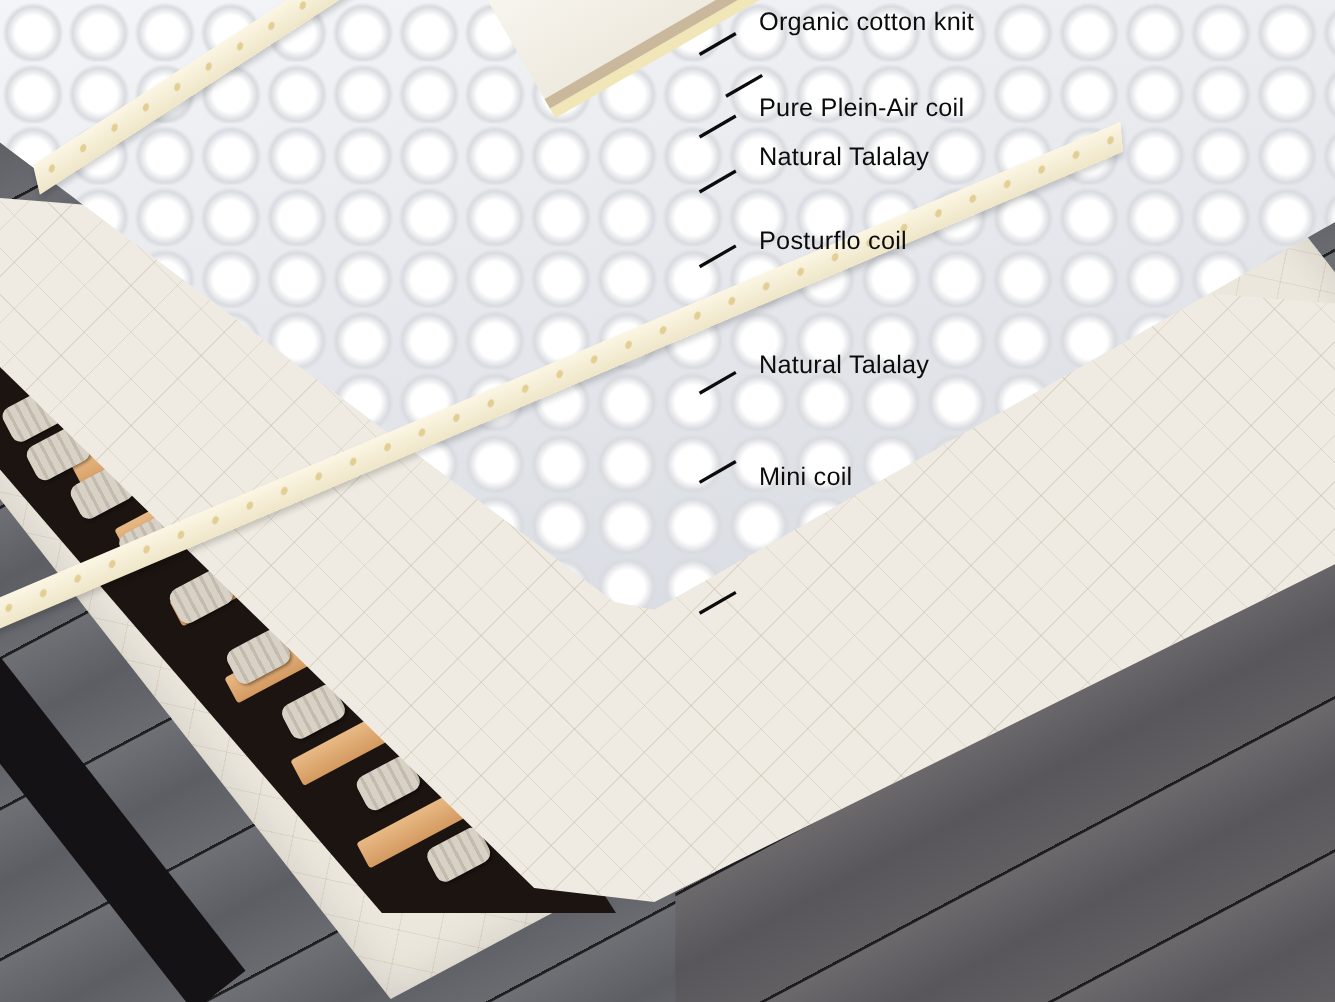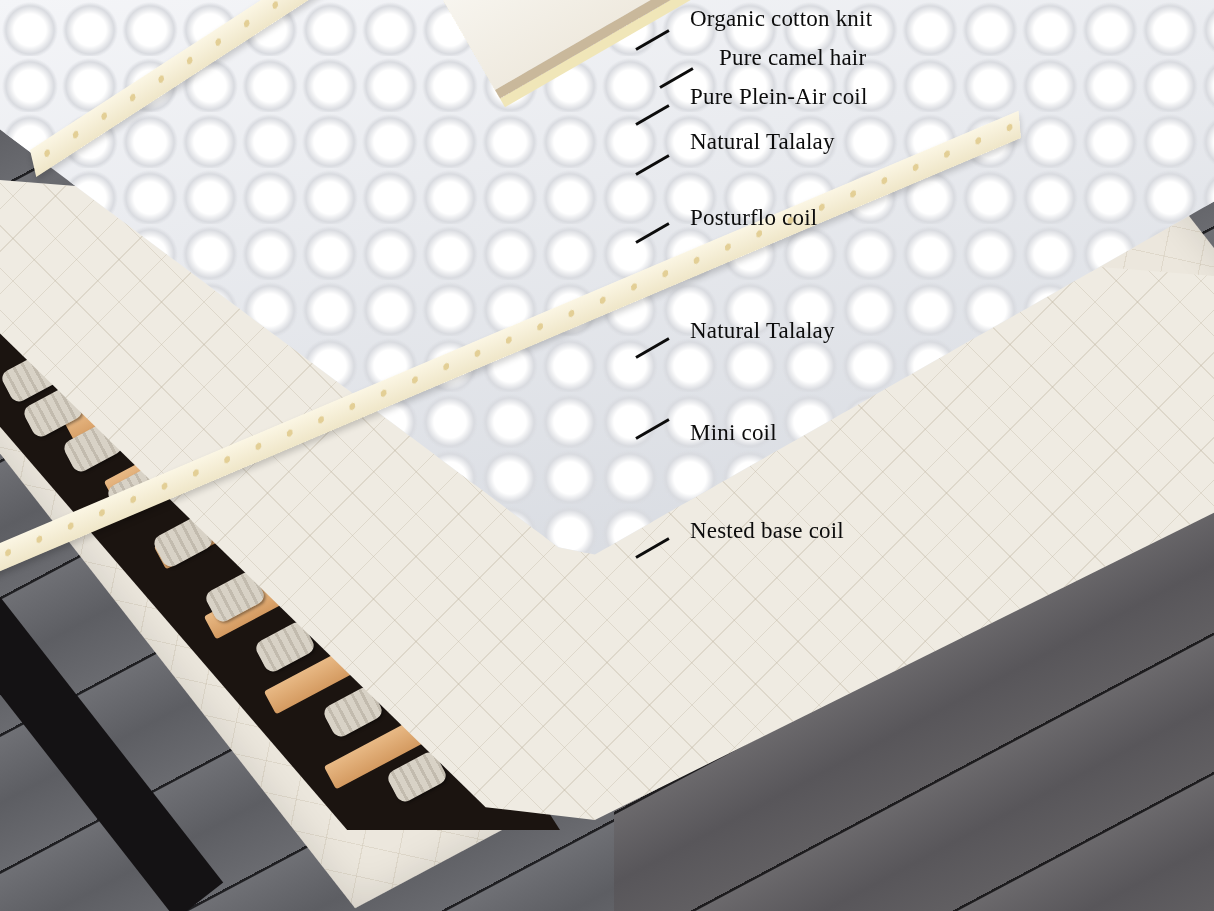--- a/index.html
+++ b/index.html
@@ -1,21 +1,21 @@
 <!DOCTYPE html>
 <html><head>
   <meta charset="utf-8">
   <style>
     html, body { margin: 0; padding: 0; }
     body {
       width: 1214px; height: 911px; overflow: hidden; position: relative;
       font-family: "Liberation Sans", sans-serif;
       background: #5e5f63;
     }
-    .stage { position: absolute; inset: 0; overflow: hidden; font-family: Liberation Serif, serif; }
+    .stage { position: absolute; inset: 0; overflow: hidden; }
 
     
     .floor {
       position: absolute; inset: 0;
       background:
         repeating-linear-gradient(-28deg,
           #6a6b70 0px, #5d5e63 60px, #6f7075 118px, #1f1f22 119px, #1f1f22 121px);
     }
     .floor-right {
       position: absolute; right: 0; bottom: 0; width: 600px; height: 420px;
@@ -147,20 +147,18 @@
   <div class="tick" style="left:636px;top:48px"></div>
   <div class="tick" style="left:660px;top:86px"></div>
   <div class="tick" style="left:636px;top:123px"></div>
   <div class="tick" style="left:636px;top:173px"></div>
   <div class="tick" style="left:636px;top:241px"></div>
   <div class="tick" style="left:636px;top:356px"></div>
   <div class="tick" style="left:636px;top:437px"></div>
   <div class="tick" style="left:636px;top:556px"></div>
 
   <div class="label" style="left:690px;top:6px">Organic cotton knit</div>
-  <div class="label" style="left:719px;top:45px">Pure camel hair</div>
   <div class="label" style="left:690px;top:84px">Pure Plein-Air coil</div>
   <div class="label" style="left:690px;top:129px">Natural Talalay</div>
   <div class="label" style="left:690px;top:205px">Posturflo coil</div>
   <div class="label" style="left:690px;top:318px">Natural Talalay</div>
   <div class="label" style="left:690px;top:420px">Mini coil</div>
-  <div class="label" style="left:690px;top:518px">Nested base coil</div>
 </div>
 
 </body></html>

